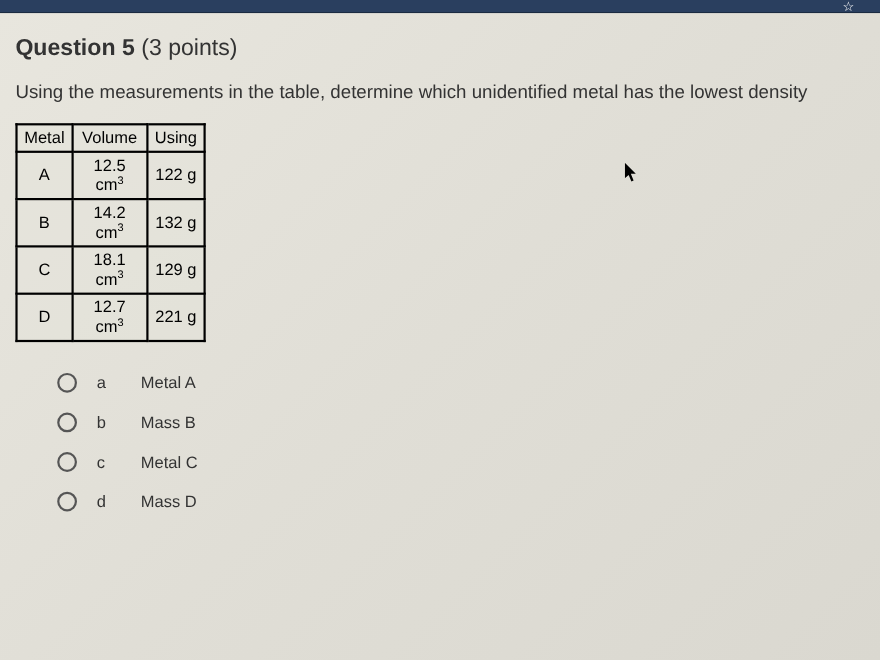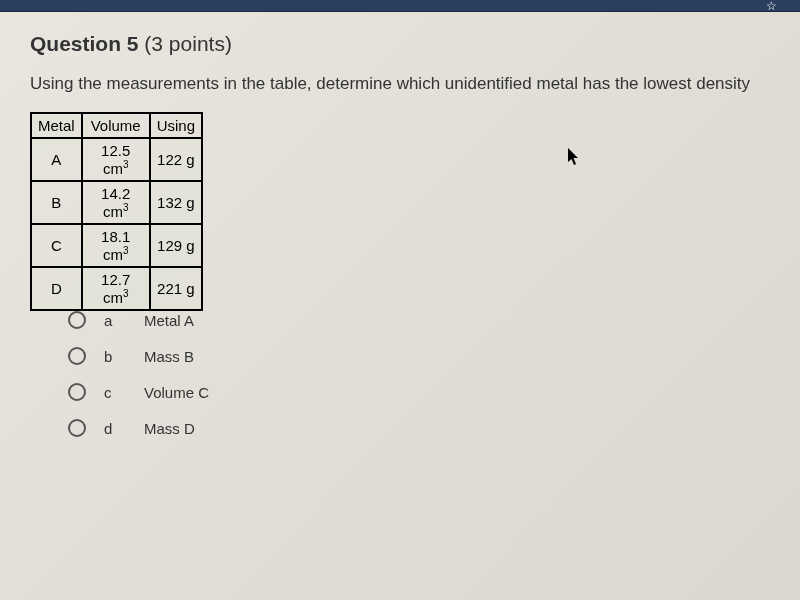--- a/index.html
+++ b/index.html
@@ -25,21 +25,21 @@
       padding-right: 20px;
       gap: 10px;
     }
     .browser-icon {
       width: 14px;
       height: 14px;
       color: #fff;
       font-size: 12px;
     }
     .content {
-      padding: 20px 30px;
+      padding: 20px 14px;
       background: linear-gradient(135deg, #e8e6de 0%, #e0ded6 50%, #dad8d0 100%);
       height: calc(100% - 12px);
     }
     .question-header {
       font-size: 21px;
       color: #333;
       margin-bottom: 18px;
     }
     .question-header .bold {
       font-weight: bold;
@@ -49,20 +49,21 @@
       color: #333;
       margin-bottom: 22px;
     }
     .question-text {
       font-size: 17px;
       color: #333;
       margin-bottom: 18px;
     }
     .data-table {
       border-collapse: collapse;
+      margin-bottom: 28px;
     }
     .data-table th,
     .data-table td {
       border: 2px solid #000;
       padding: 3px 6px;
       font-size: 15px;
       text-align: center;
       background: rgba(230,228,220,0.3);
     }
     .data-table th {
@@ -170,21 +171,21 @@
       <span class="option-label">Metal A</span>
     </div>
     <div class="option-row">
       <div class="radio-circle"></div>
       <span class="option-letter">b</span>
       <span class="option-label">Mass B</span>
     </div>
     <div class="option-row">
       <div class="radio-circle"></div>
       <span class="option-letter">c</span>
-      <span class="option-label">Volume C</span>
+      <span class="option-label">Metal C</span>
     </div>
     <div class="option-row">
       <div class="radio-circle"></div>
       <span class="option-letter">d</span>
       <span class="option-label">Mass D</span>
     </div>
   </div>
 
 </div>
 

